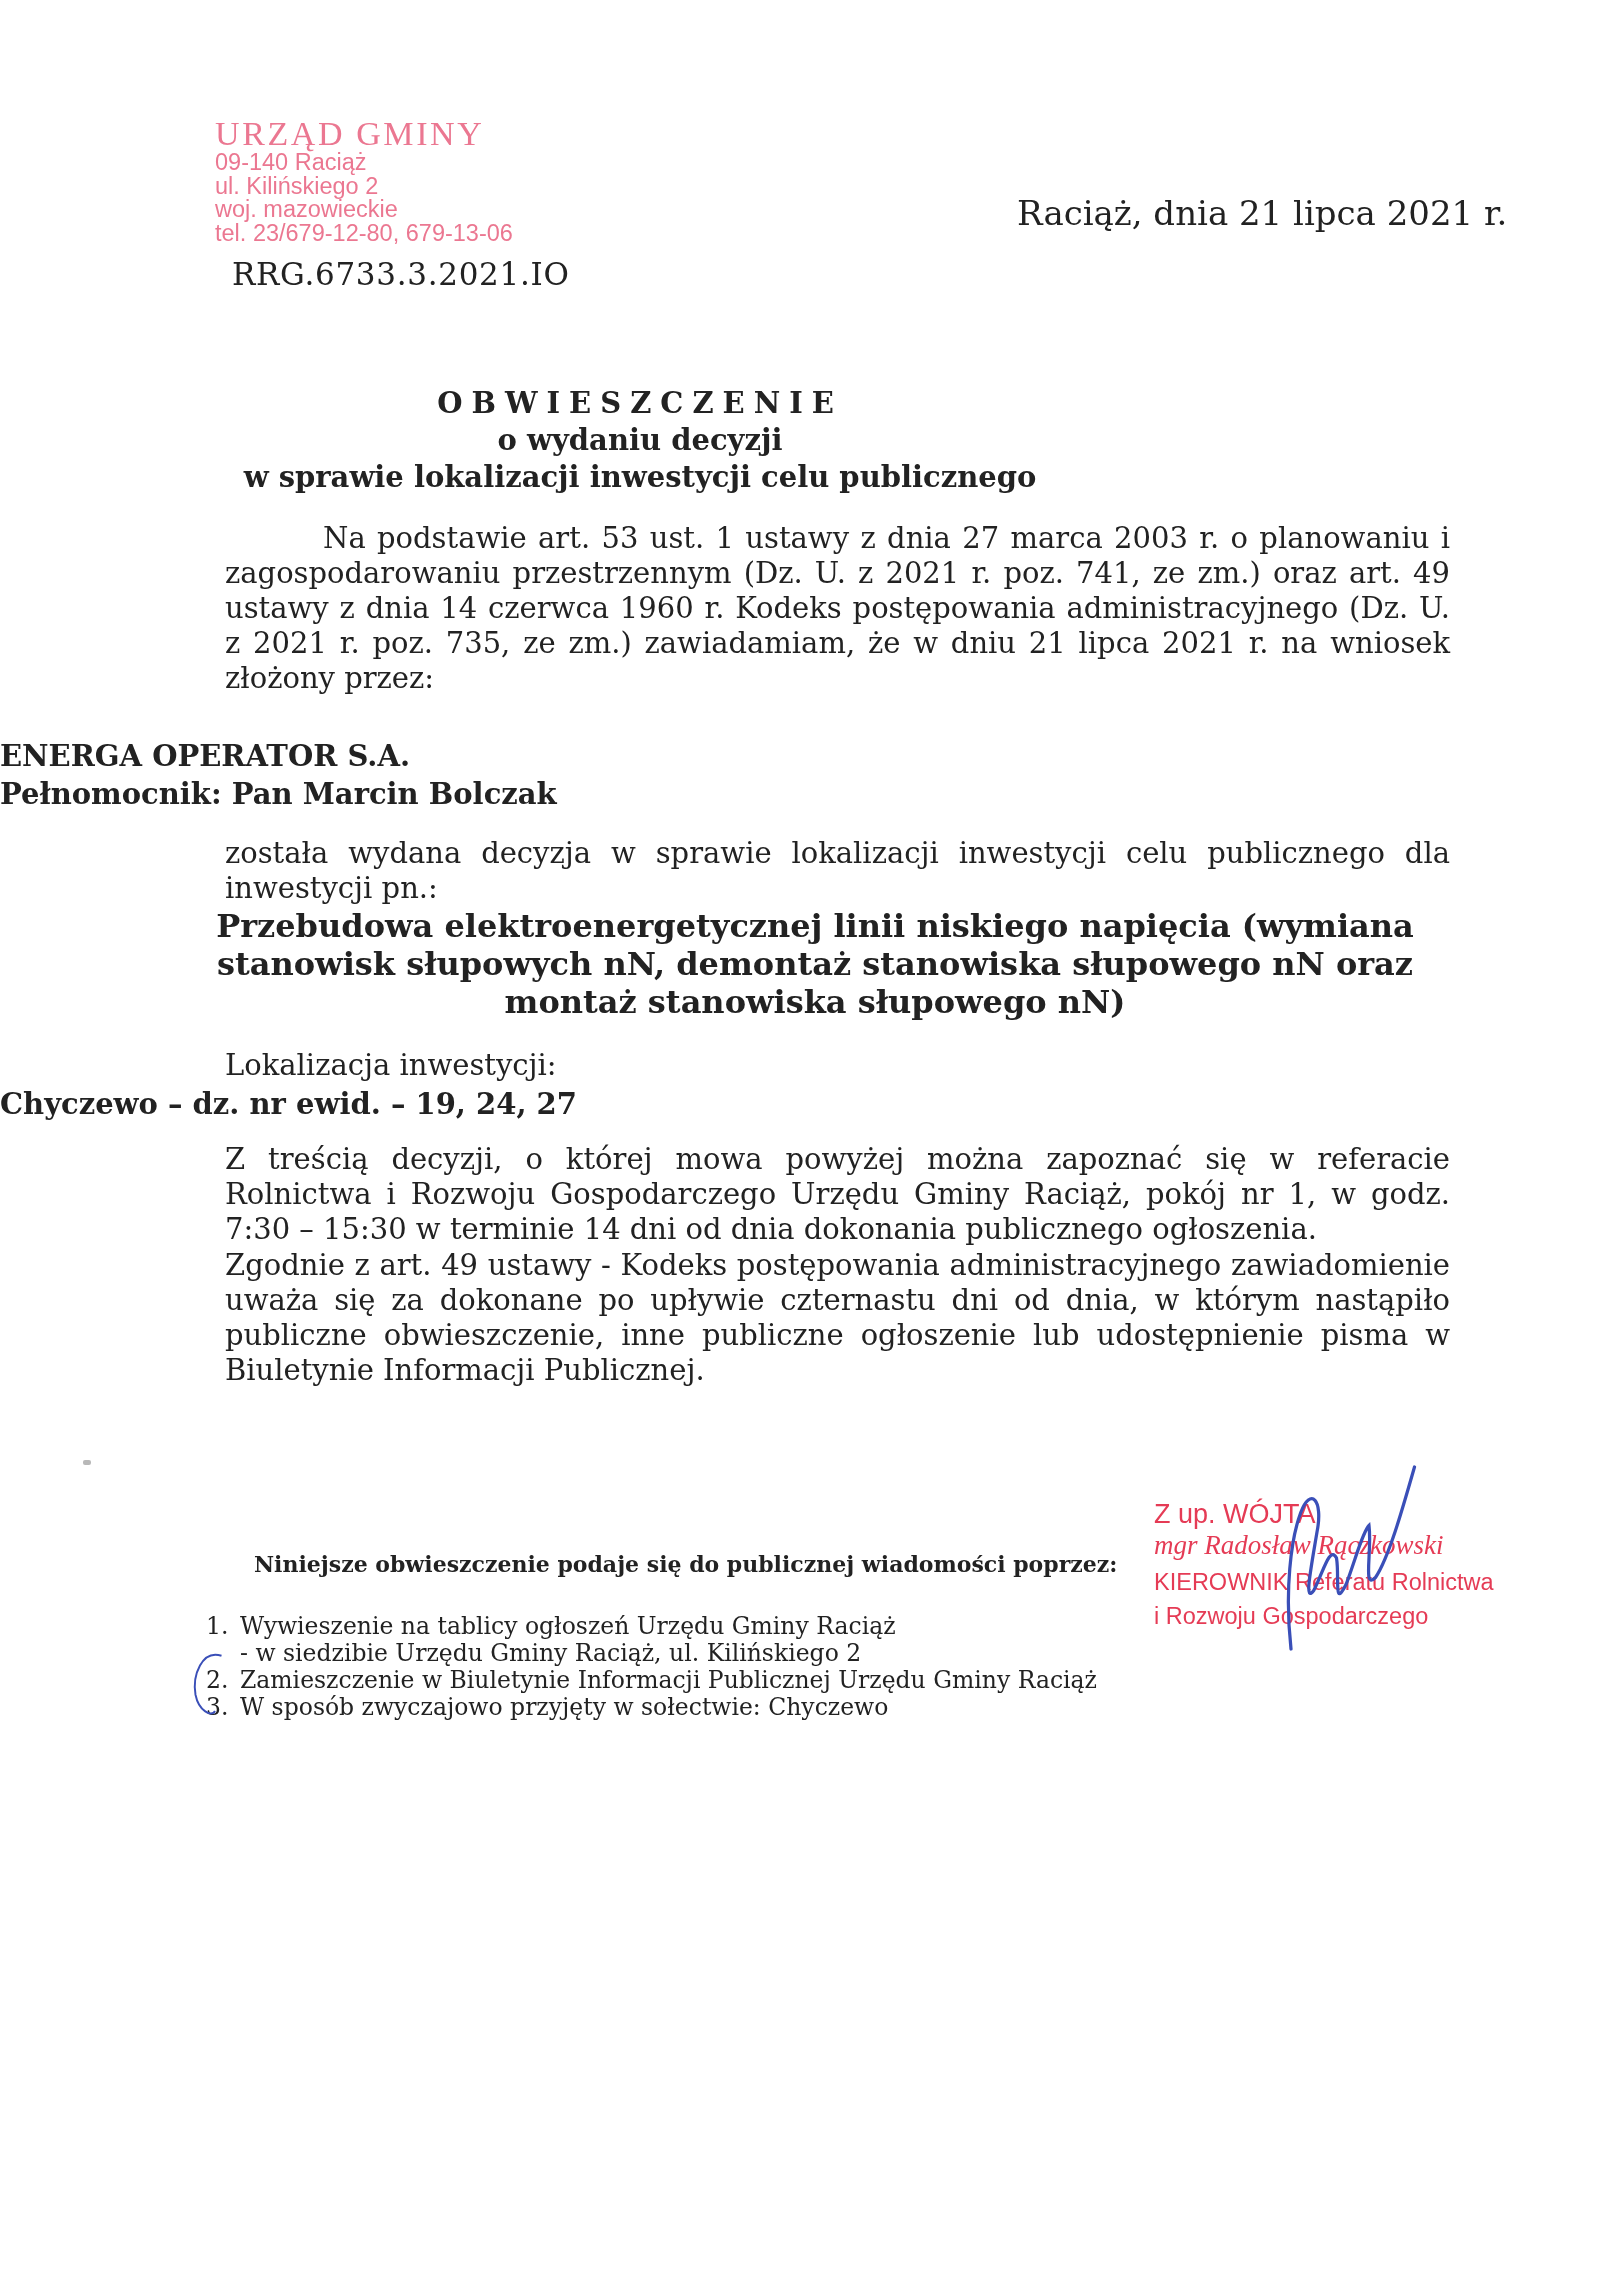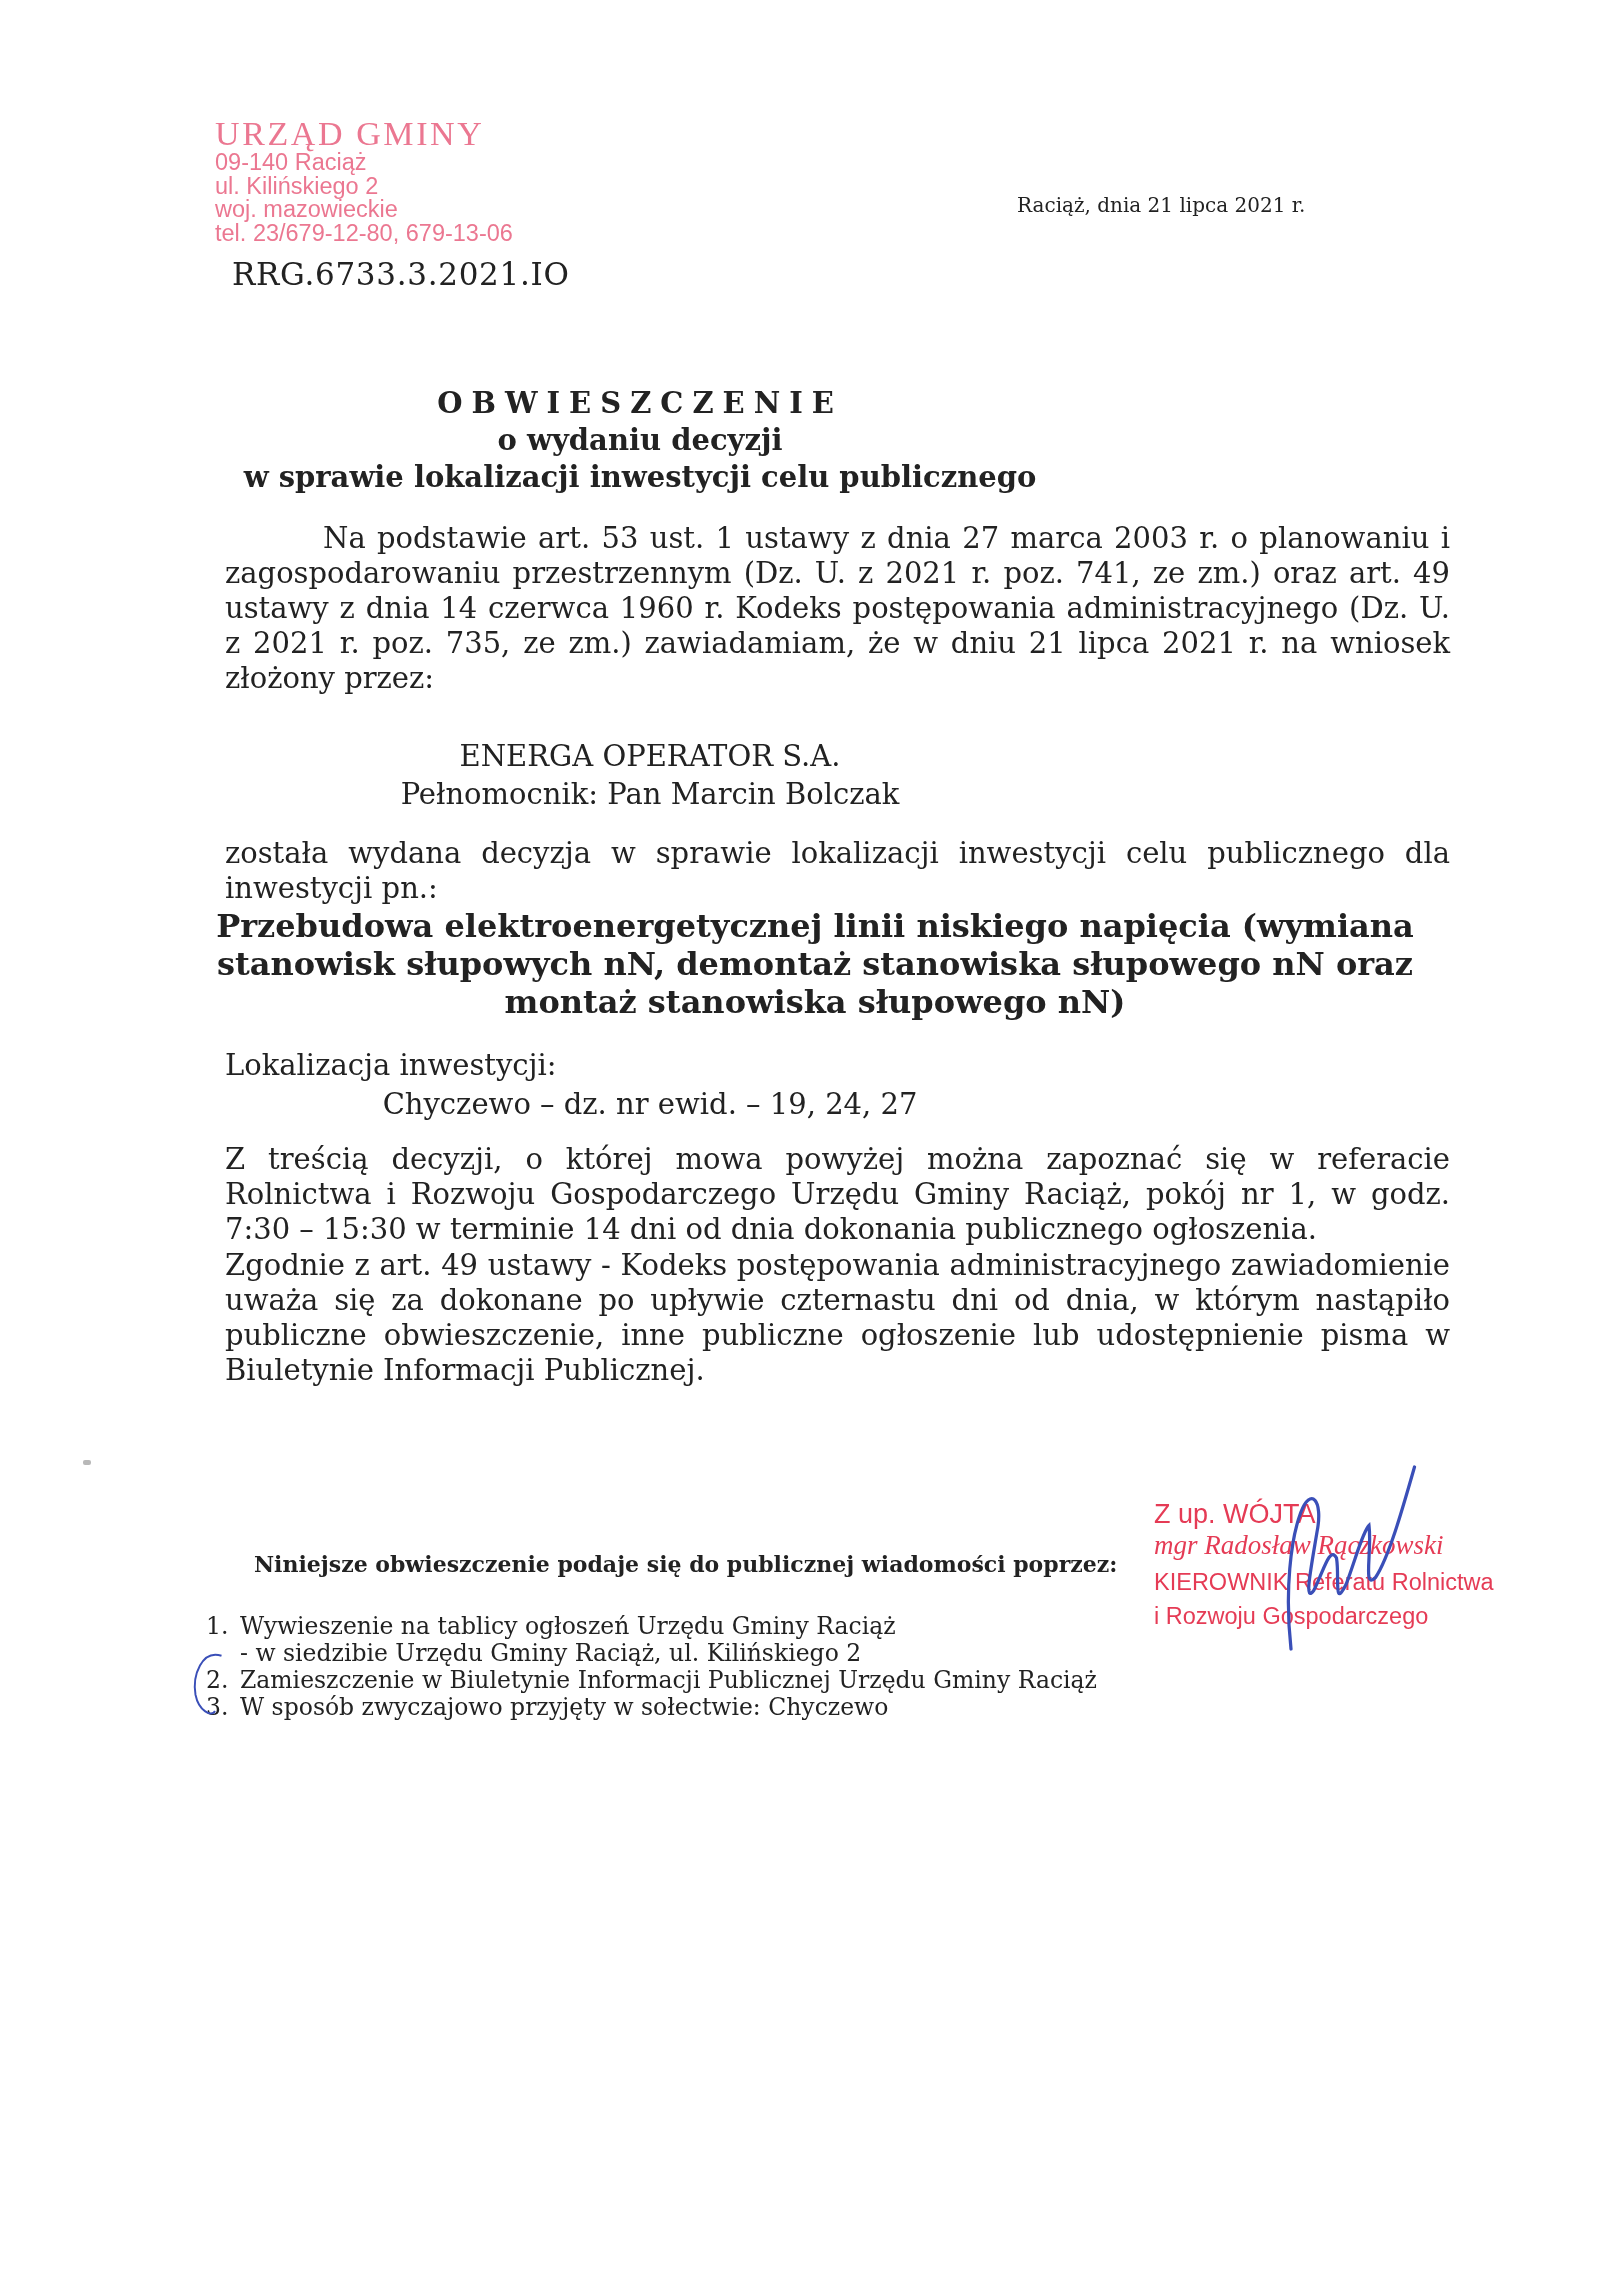--- a/index.html
+++ b/index.html
@@ -8,27 +8,27 @@
     font-family: "DejaVu Serif", "Liberation Serif", serif; color: #222;
   }
   .abs { position: absolute; }
   .stamp-office {
     left: 215px; top: 117px; width: 326px; color: #e8607e;
     font-family: "Liberation Sans", sans-serif; line-height: 1.0;
   }
   .stamp-office .big { font-family: "Liberation Serif", serif; font-size: 34px; letter-spacing: 2.6px; opacity: .85; }
   .stamp-office .small { font-size: 23.5px; opacity: .85; }
   .refno { left: 206px; top: 256px; font-size: 31px; letter-spacing: 0.7px; margin-left: 26px; }
-  .datel { left: 1017px; top: 193px; font-size: 20px; }
+  .datel { left: 1017px; top: 193px; font-size: 34px; }
   .title { left: 0; width: 1280px; text-align: center; font-weight: bold; font-size: 29px; line-height: 37px; }
   .title .sp { letter-spacing: 9px; }
   .para {
     left: 205px; width: 1225px; font-size: 29px; line-height: 35px; text-align: justify; margin-left: 20px;
   }
-  .center-bold { left: 0; width: 1300px; text-align: center; font-weight: normal; font-size: 29px; line-height: 38px; }
+  .center-bold { left: 0; width: 1300px; text-align: left; font-weight: bold; font-size: 29px; line-height: 38px; }
   .inv { left: 209px; width: 1212px; text-align: center; font-weight: bold; font-size: 32px; line-height: 38px; }
   .list-title { left: 206px; top: 1551px; font-weight: bold; font-size: 22px; margin-left: 48px; }
   .list { left: 206px; top: 1613px; font-size: 23.5px; line-height: 27px; }
   .list .row { display: flex; }
   .list .num { width: 34px; }
   .sig {
     left: 1154px; top: 1499px; width: 365px; color: #e53b55; text-align: left;
     font-family: "Liberation Sans", sans-serif;
   }
   .sig .l1 { font-size: 27px; }

